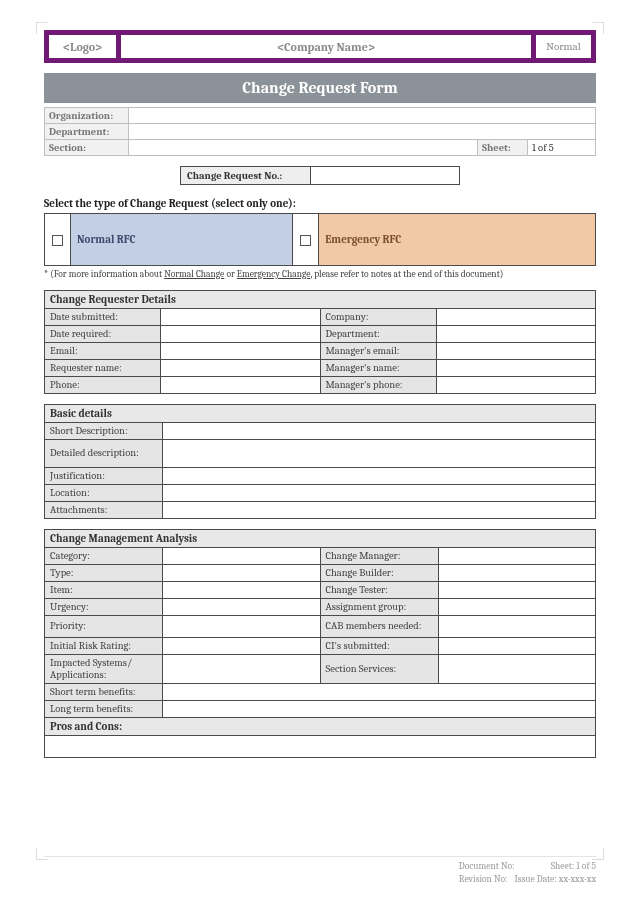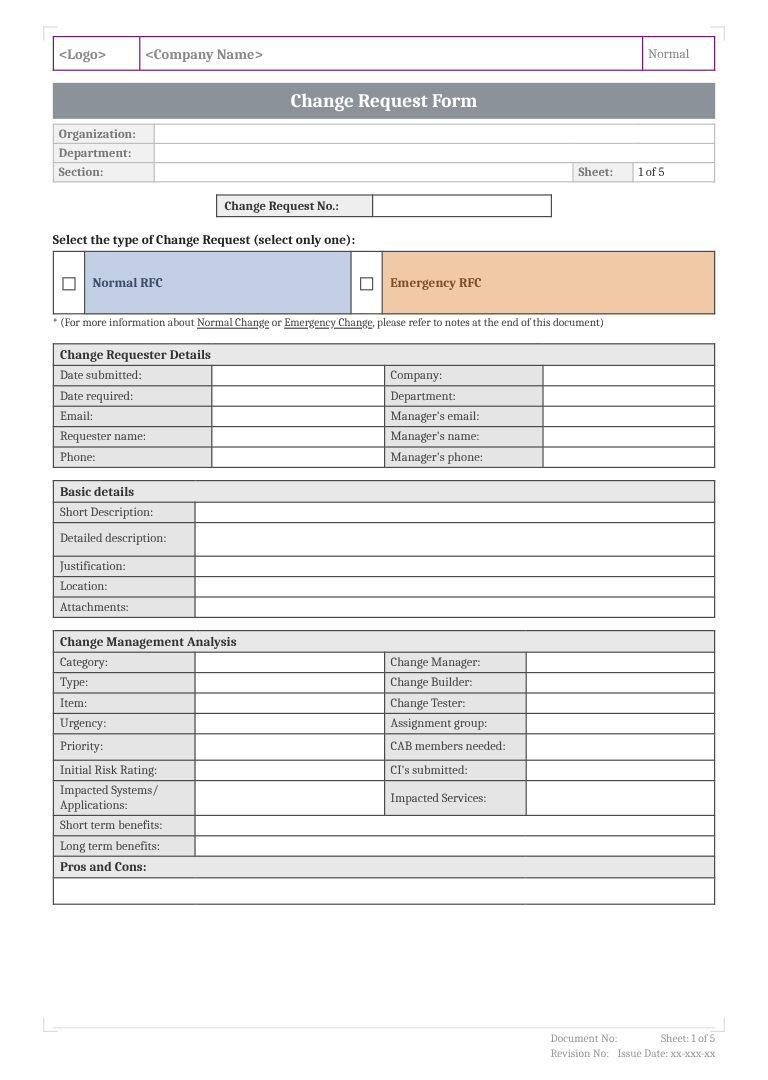--- a/index.html
+++ b/index.html
@@ -23,22 +23,22 @@
   .corner { position: absolute; width: 12px; height: 12px; border-color: #ccc; }
   .corner.tl { top: 22px; left: 36px; border-top: 1px solid #ddd; border-left: 1px solid #ddd; }
   .corner.tr { top: 22px; right: 36px; border-top: 1px solid #ddd; border-right: 1px solid #ddd; }
   .corner.bl { bottom: 40px; left: 36px; border-bottom: 1px solid #ddd; border-left: 1px solid #ddd; }
   .corner.br { bottom: 40px; right: 36px; border-bottom: 1px solid #ddd; border-right: 1px solid #ddd; }
 
   table { border-collapse: collapse; width: 100%; }
   td, th { padding: 2px 4px; vertical-align: middle; }
 
   .tophdr td {
-    border: 1px solid #701a75;
-    text-align: left;
+    border: 5px solid #701a75;
+    text-align: center;
     color: #8a8a8a;
     font-weight: bold;
     font-size: 12px;
     height: 28px;
     margin-left: 32px;
   }
   .tophdr td.logo { width: 72px; }
   .tophdr td.normal { width: 60px; font-weight: normal; font-size: 11px; color: #888; }
 
   .titlebar {
@@ -115,21 +115,21 @@
     height: 17px;
   }
   .section-tbl td.header {
     background: #e8e8e8;
     font-weight: bold;
     color: #333;
     font-size: 11px;
   }
   .section-tbl td.lbl {
     background: #e5e5e5;
-    width: 132px;
+    width: 116px;
     color: #444;
   }
   .section-tbl td.lbl-wide {
     background: #e5e5e5;
     width: 118px;
     color: #444;
   }
   .section-tbl td.tall { height: 22px; }
   .section-tbl td.taller { height: 28px; }
 
@@ -317,21 +317,21 @@
     </tr>
     <tr>
       <td class="lbl-wide">Initial Risk Rating:</td>
       <td></td>
       <td class="lbl-wide">CI's submitted:</td>
       <td></td>
     </tr>
     <tr>
       <td class="lbl-wide taller">Impacted Systems/ Applications:</td>
       <td class="taller"></td>
-      <td class="lbl-wide taller">Impacted Services:</td>
+      <td class="lbl-wide taller">Section Services:</td>
       <td class="taller"></td>
     </tr>
     <tr>
       <td class="lbl-wide">Short term benefits:</td>
       <td colspan="3"></td>
     </tr>
     <tr>
       <td class="lbl-wide">Long term benefits:</td>
       <td colspan="3"></td>
     </tr>

